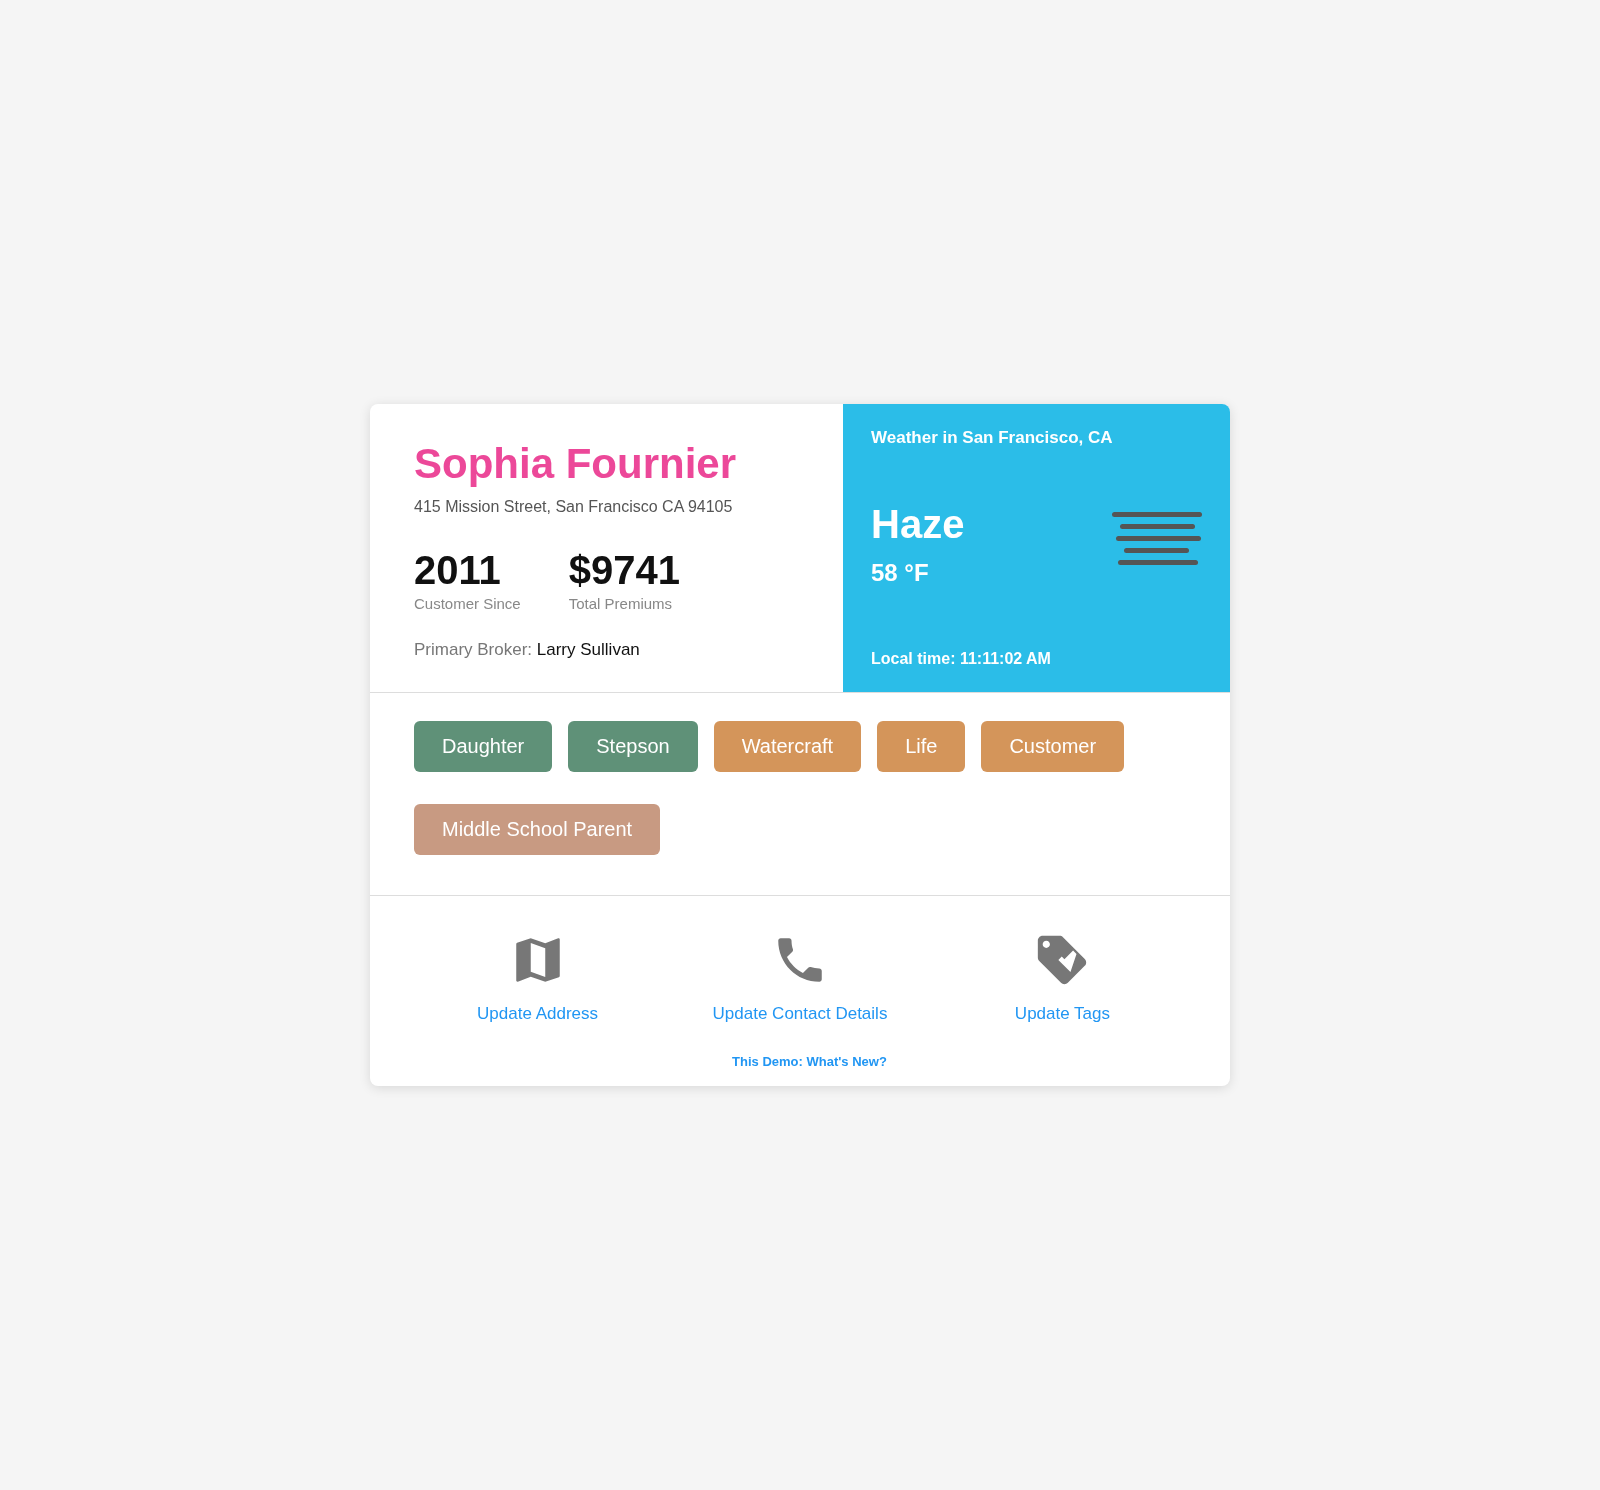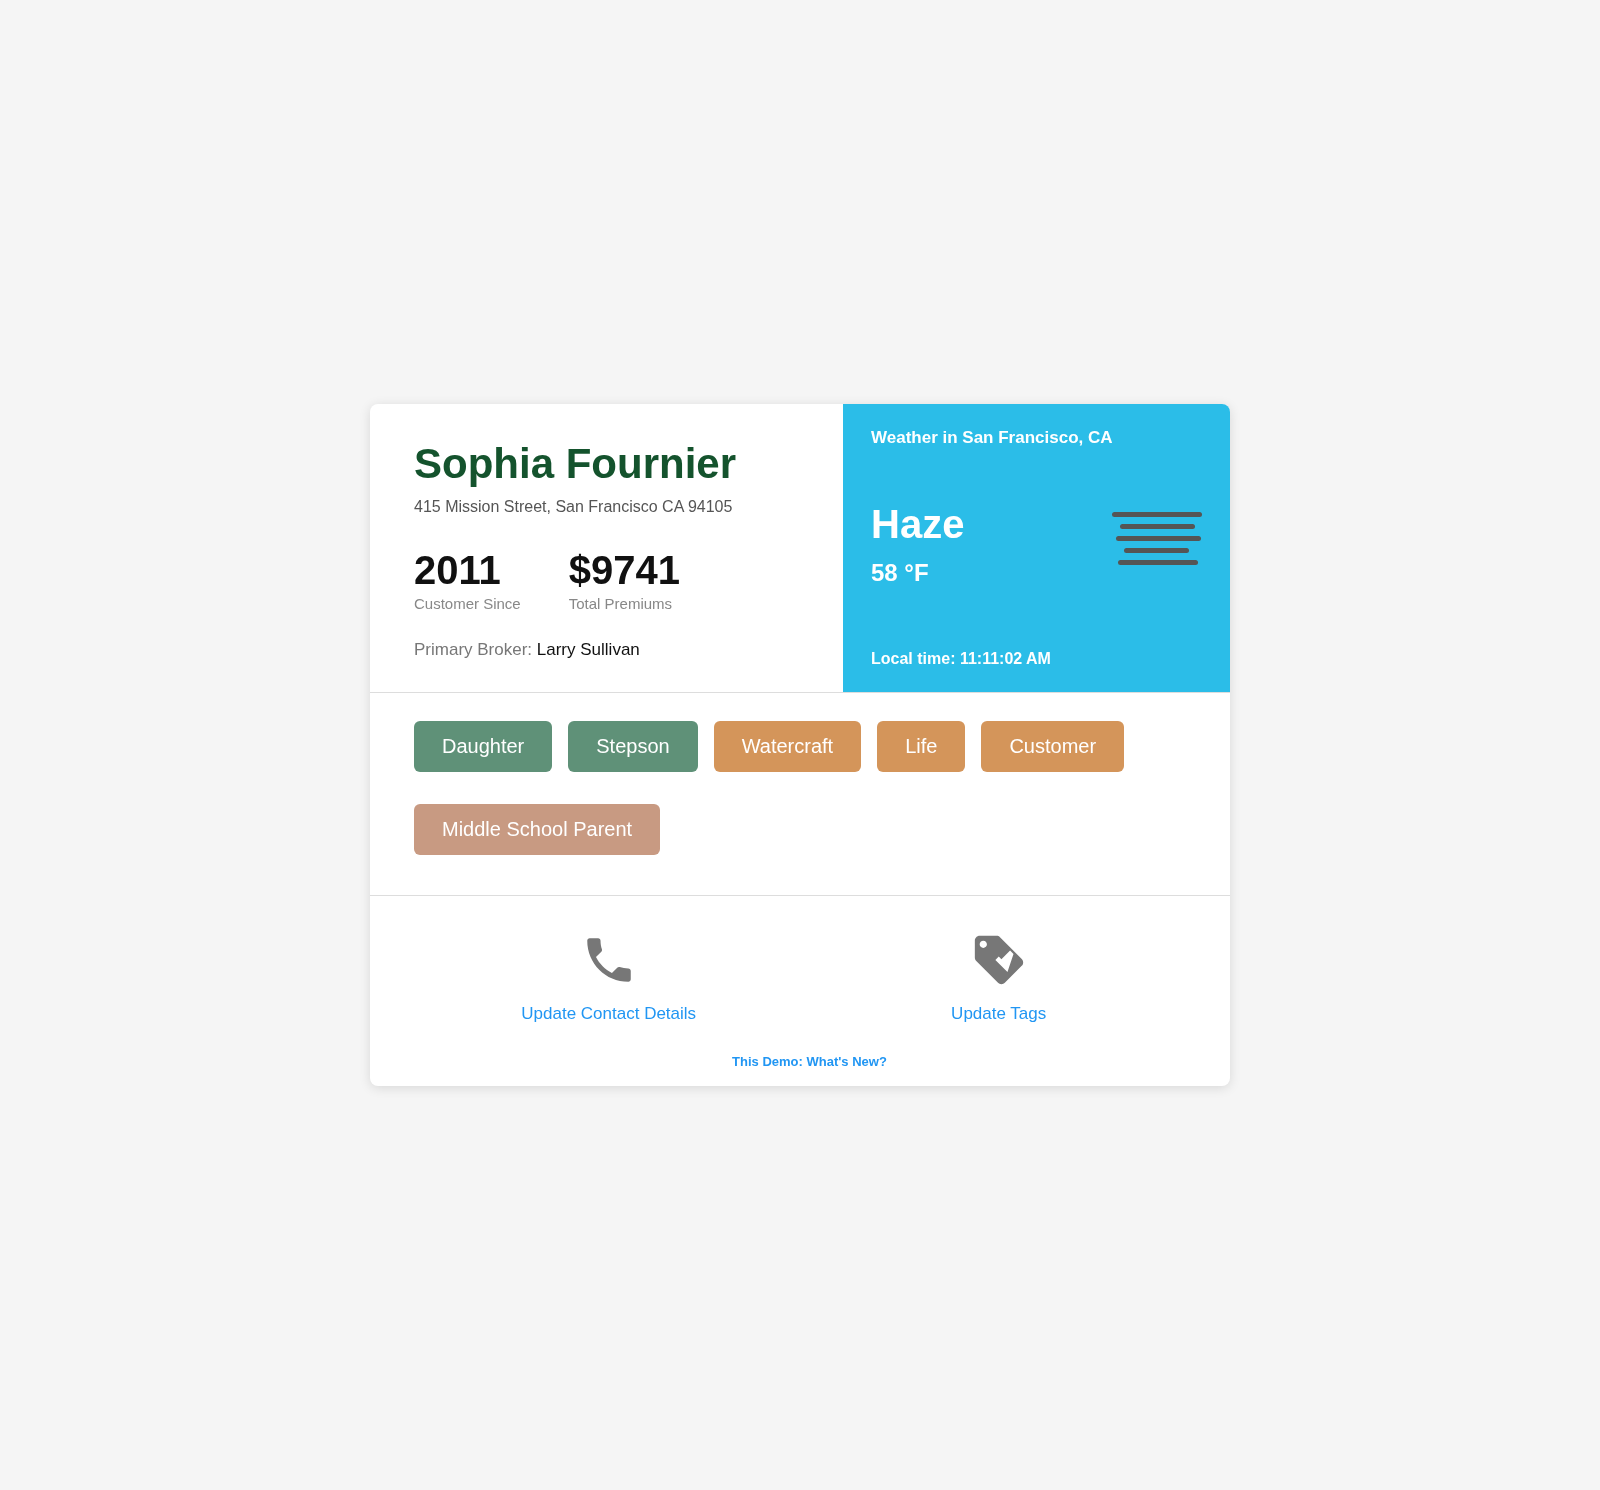--- a/index.html
+++ b/index.html
@@ -23,21 +23,21 @@
       display: flex;
       flex-direction: row;
     }
     .profile-info {
       flex: 1;
       padding: 36px 36px 32px 44px;
     }
     .customer-name {
       font-size: 42px;
       font-weight: 800;
-      color: #14532d;
+      color: #ec4899;
       margin-bottom: 10px;
     }
     .address {
       font-size: 16px;
       color: #555;
       margin-bottom: 32px;
     }
     .stats-row {
       display: flex;
       gap: 48px;
@@ -248,20 +248,28 @@
         <div style="display: flex; flex-wrap: wrap; gap: 16px; width: 100%;">
           <span class="tag tag-peach">Middle School Parent</span>
         </div>
       </div>
   </div>
 
   <div class="actions-section">
     <div class="action-item">
       <div class="action-icon">
         <svg viewBox="0 0 24 24" xmlns="http://www.w3.org/2000/svg">
+          <path d="M20.5 3l-.16.03L15 5.1 9 3 3.36 4.9c-.21.07-.36.25-.36.48V20.5c0 .28.22.5.5.5l.16-.03L9 18.9l6 2.1 5.64-1.9c.21-.07.36-.25.36-.48V3.5c0-.28-.22-.5-.5-.5zM15 19l-6-2.11V5l6 2.11V19z"></path>
+        </svg>
+      </div>
+      <span class="action-label">Update Address</span>
+    </div>
+    <div class="action-item">
+      <div class="action-icon">
+        <svg viewBox="0 0 24 24" xmlns="http://www.w3.org/2000/svg">
           <path d="M6.62 10.79c1.44 2.83 3.76 5.14 6.59 6.59l2.2-2.2c.27-.27.67-.36 1.02-.24 1.12.37 2.33.57 3.57.57.55 0 1 .45 1 1V20c0 .55-.45 1-1 1-9.39 0-17-7.61-17-17 0-.55.45-1 1-1h3.5c.55 0 1 .45 1 1 0 1.25.2 2.45.57 3.57.11.35.03.74-.25 1.02l-2.2 2.2z"></path>
         </svg>
       </div>
       <span class="action-label">Update Contact Details</span>
     </div>
     <div class="action-item">
       <div class="action-icon">
         <svg viewBox="0 0 24 24" xmlns="http://www.w3.org/2000/svg">
           <path d="M21.41 11.58l-9-9C12.05 2.22 11.55 2 11 2H4c-1.1 0-2 .9-2 2v7c0 .55.22 1.05.59 1.42l9 9c.36.36.86.58 1.41.58.55 0 1.05-.22 1.41-.59l7-7c.37-.36.59-.86.59-1.41 0-.55-.23-1.06-.59-1.42zM5.5 7C4.67 7 4 6.33 4 5.5S4.67 4 5.5 4 7 4.67 7 5.5 6.33 7 5.5 7zm10 10l-5-5 1.41-1.41L13 11.67l3.59-3.59L18 9.5l-2.5 7.5z"></path>
         </svg>

